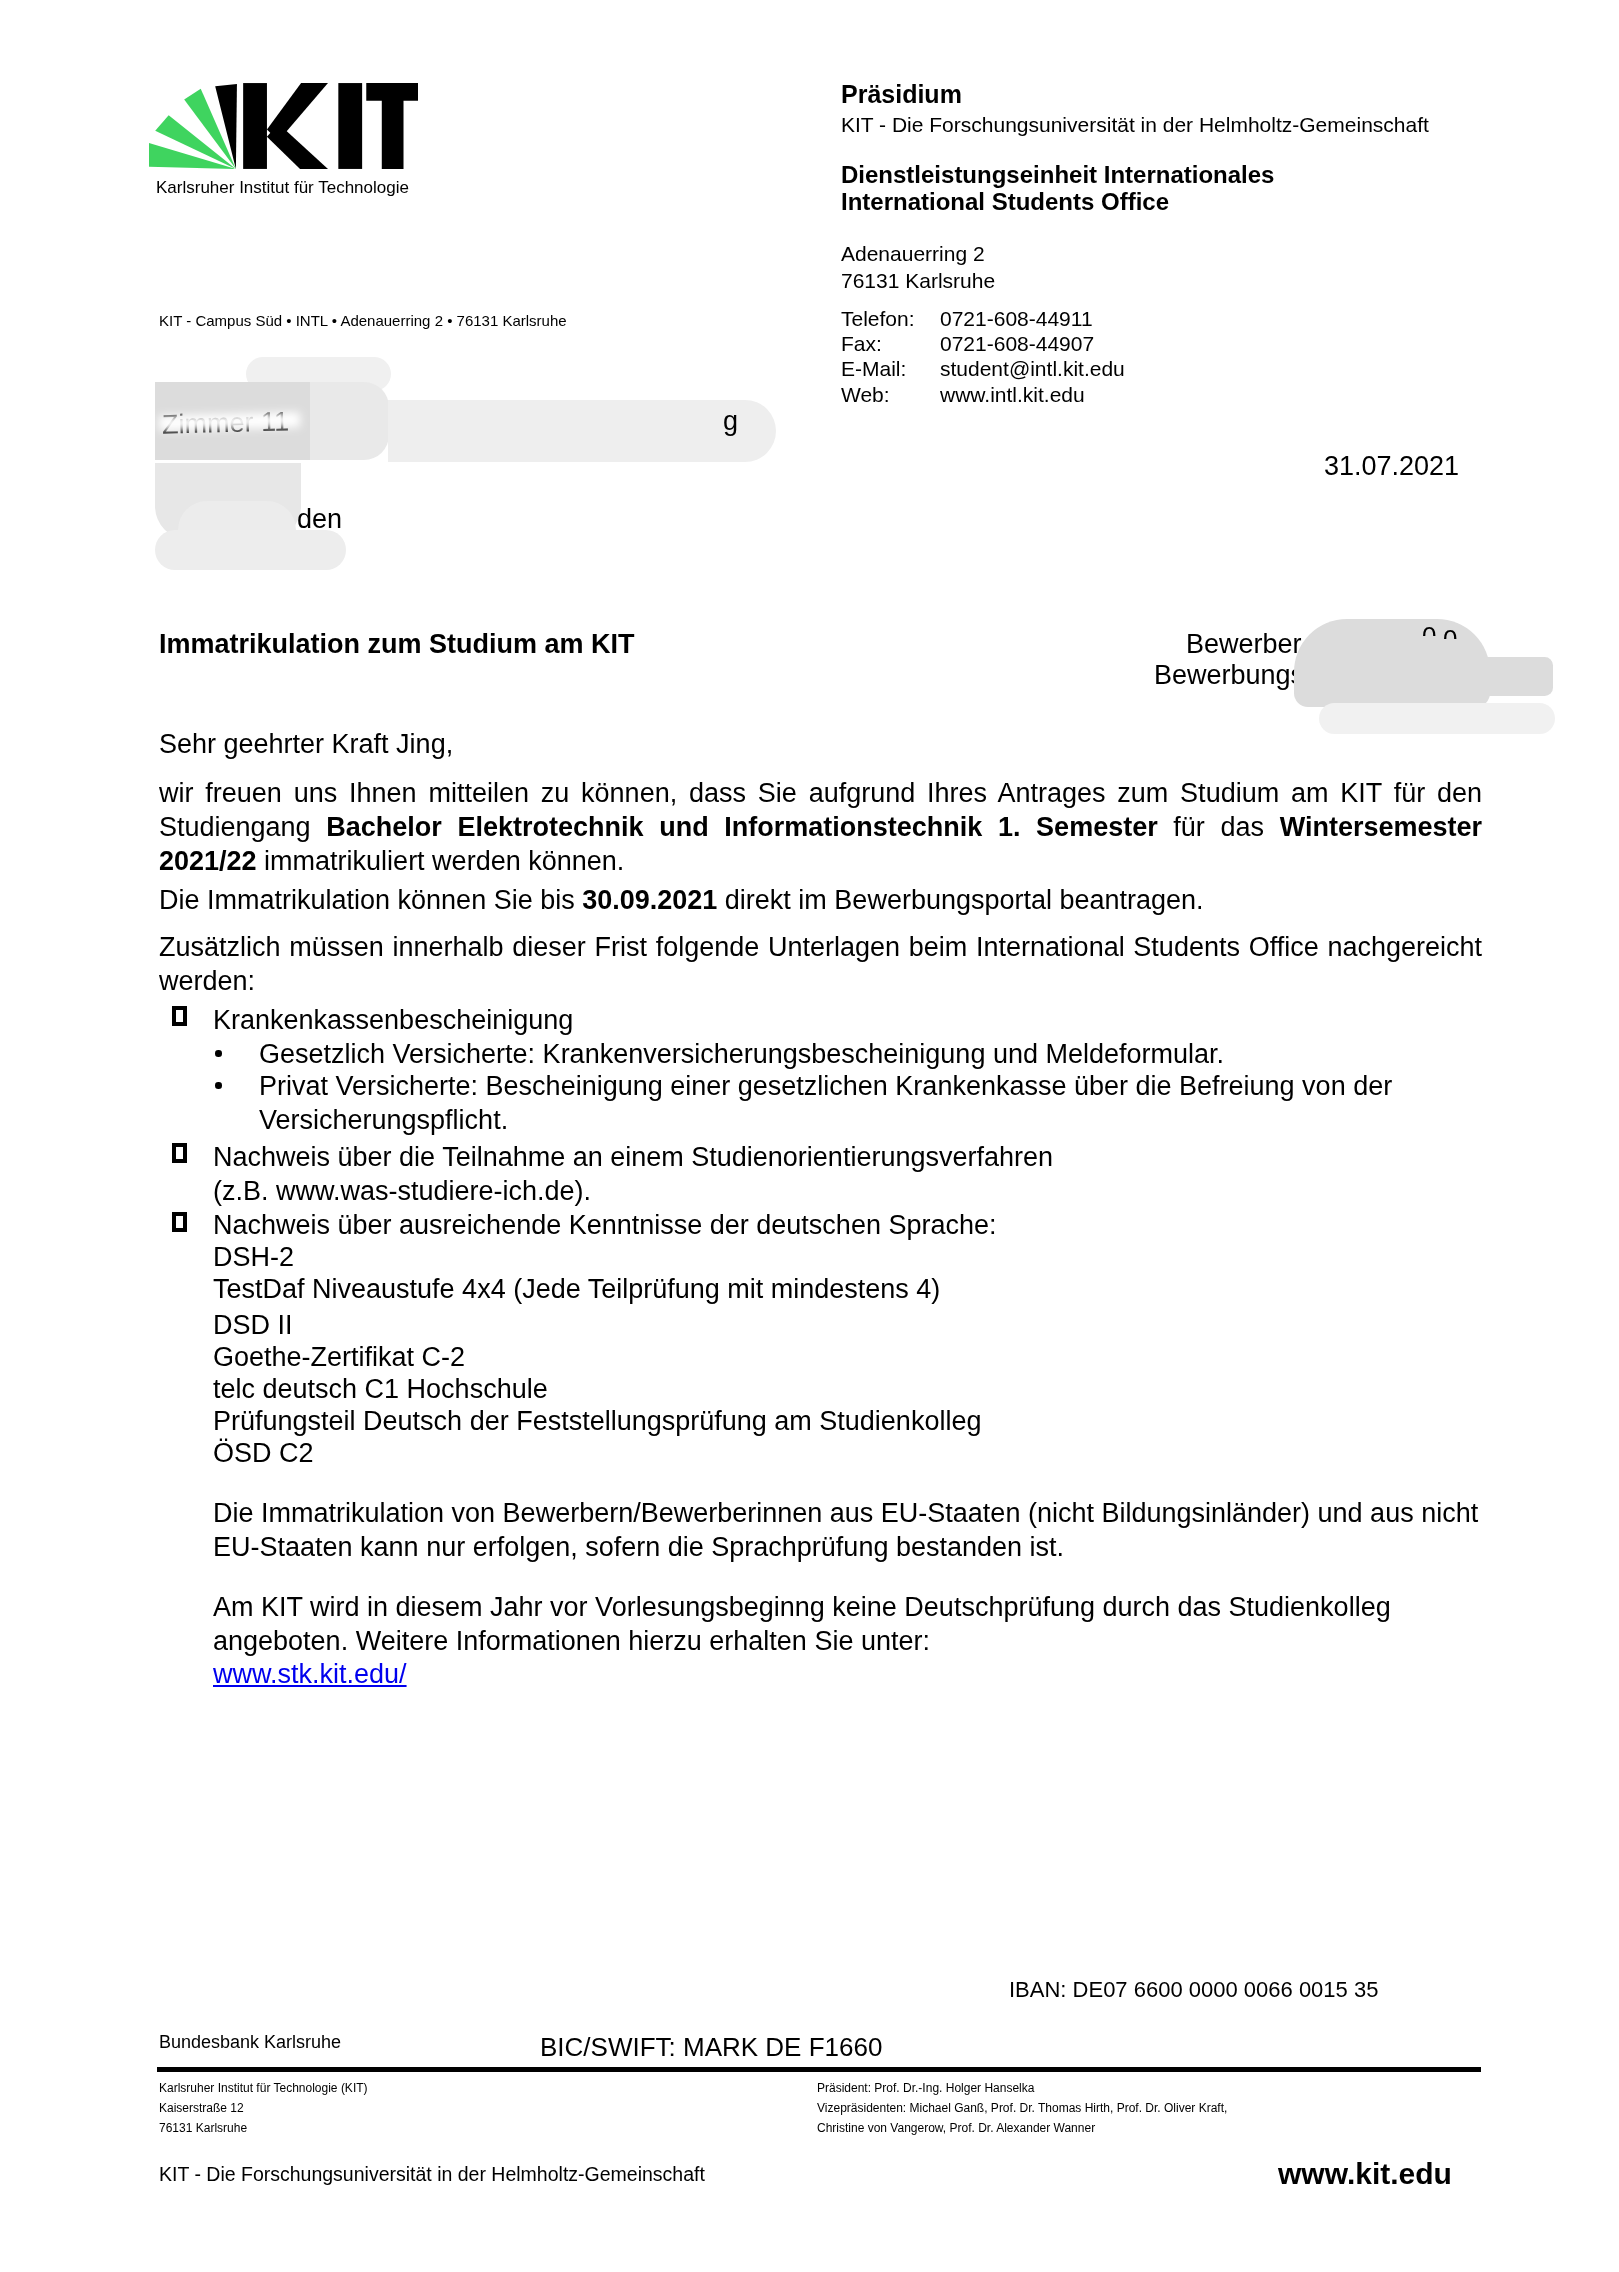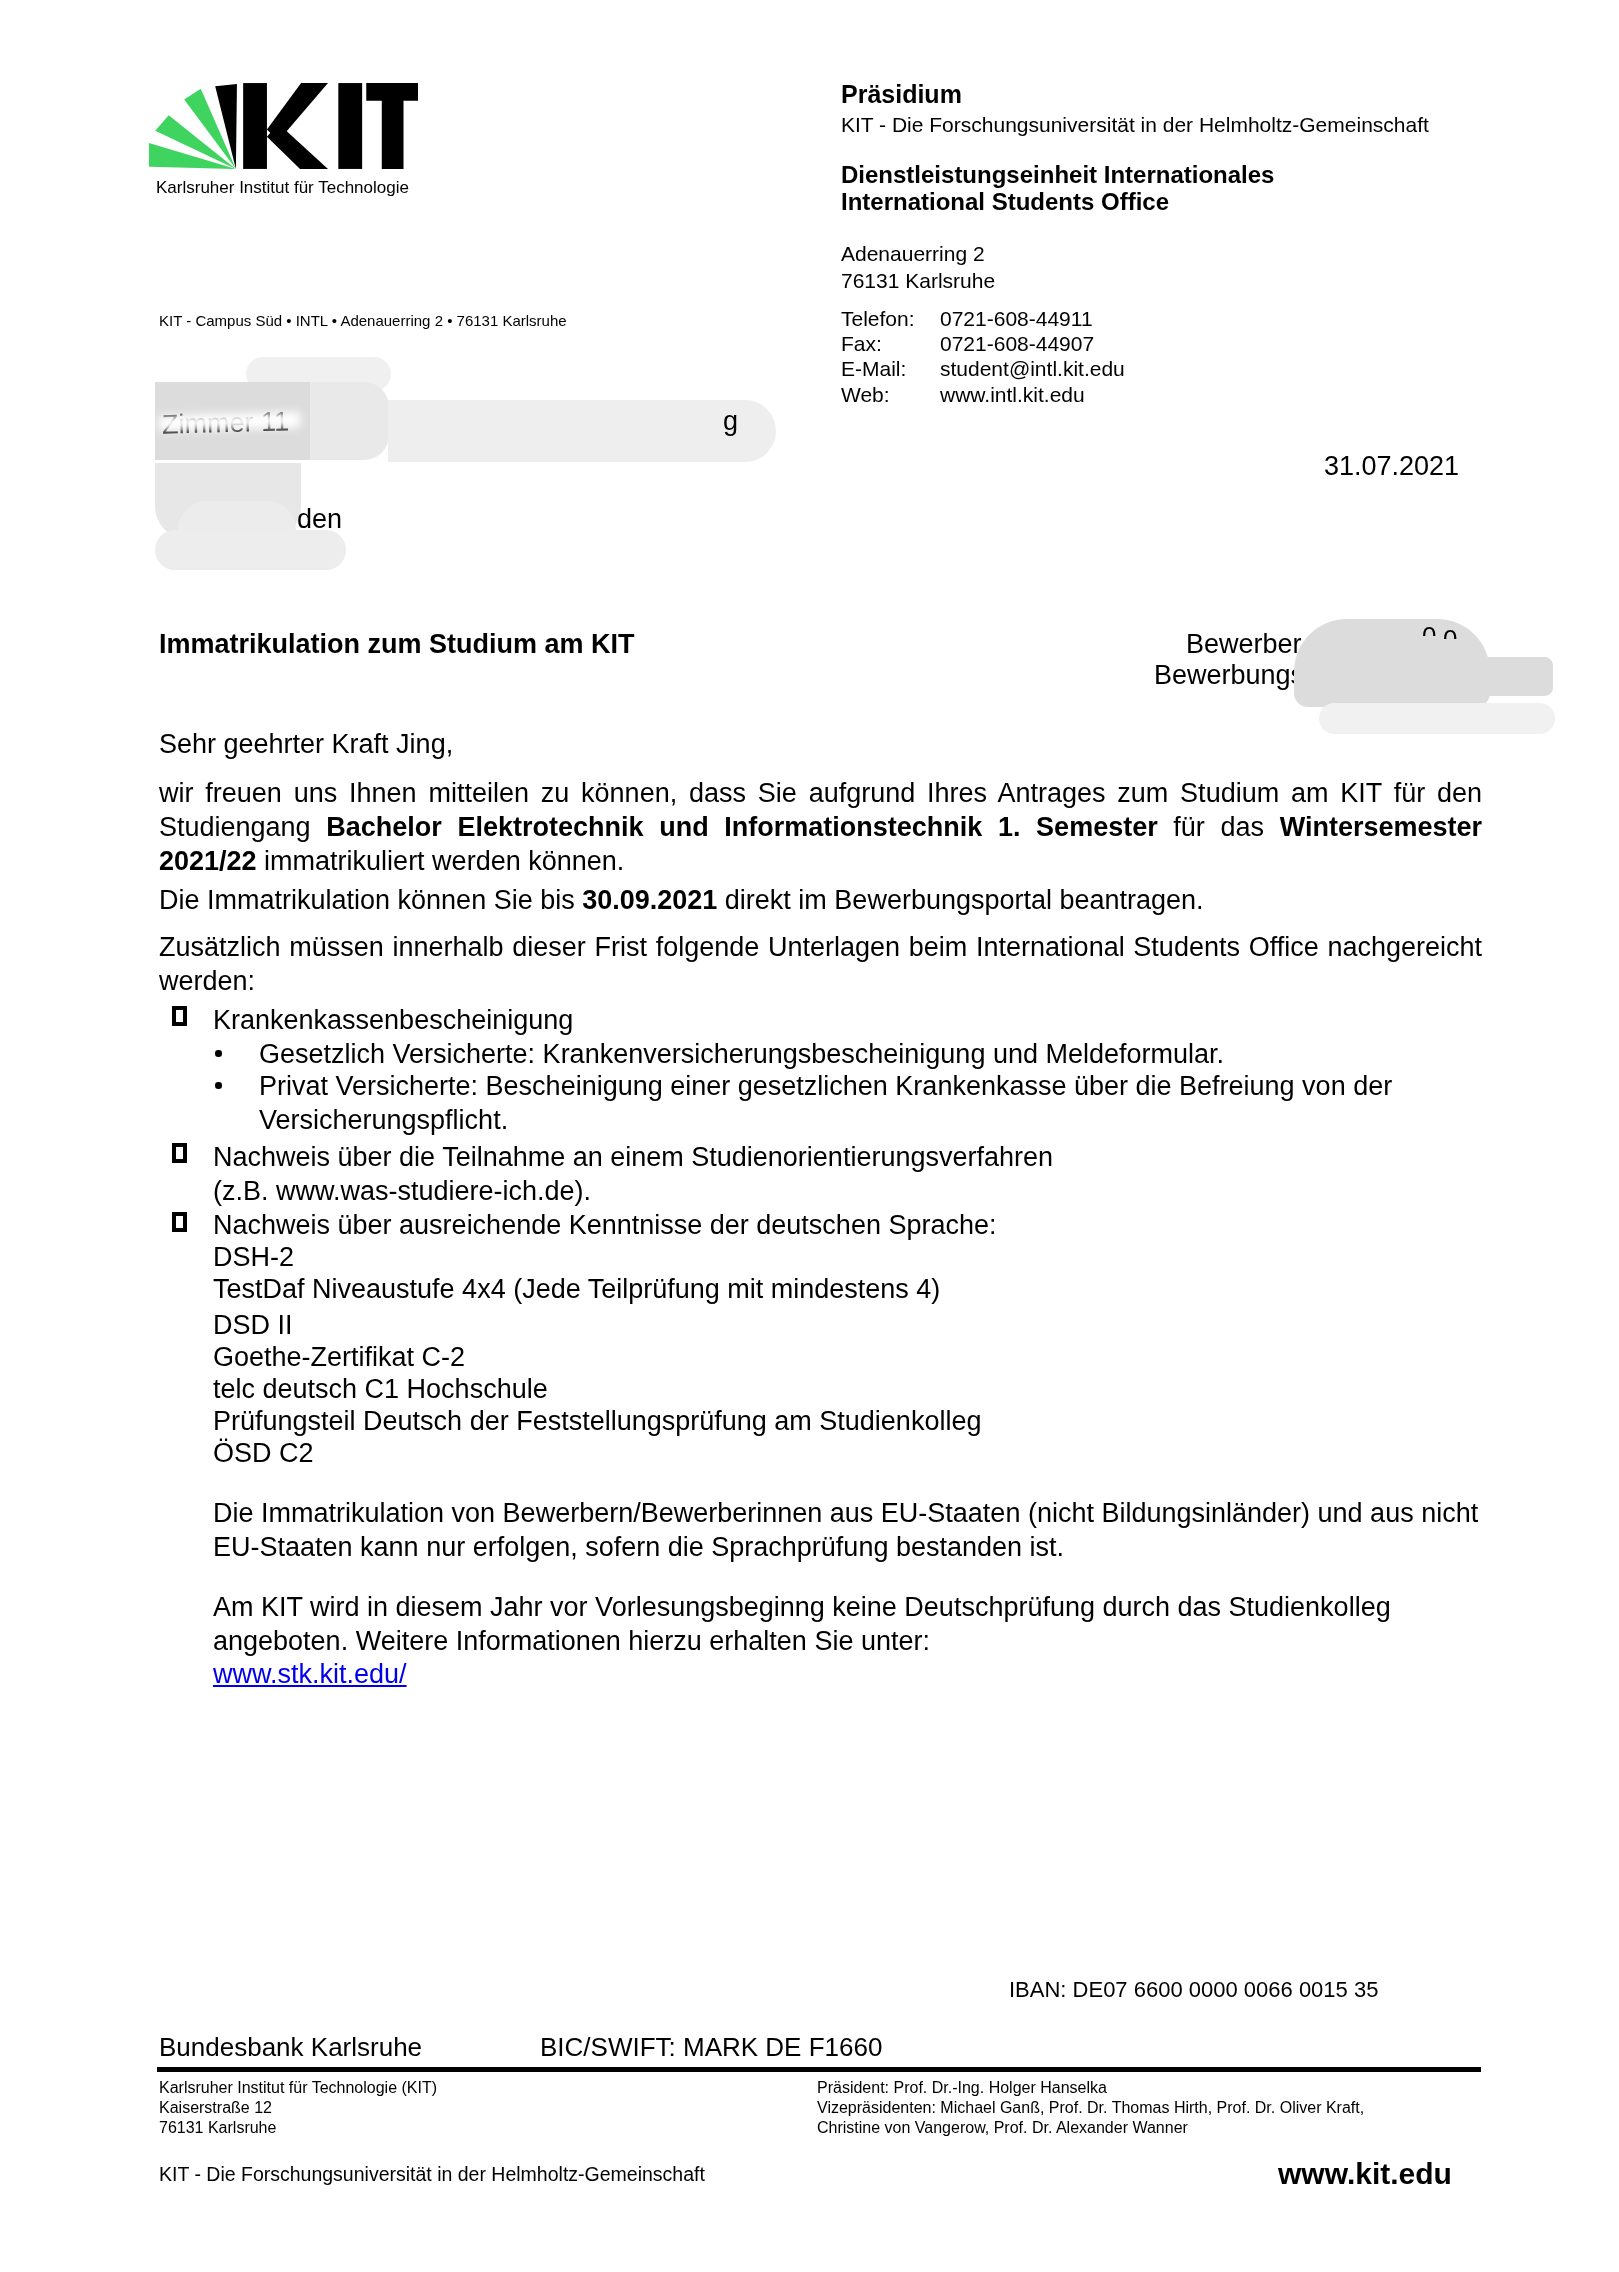--- a/index.html
+++ b/index.html
@@ -16,21 +16,21 @@
   .hdr-sm { font-size:21px; line-height:26px; }
   .sender { font-size:15px; }
   .blob { position:absolute; }
   .frag { position:absolute; color:#000; white-space:nowrap; }
   .smear { position:absolute; background:#ffffff; filter:blur(4.1px); }
   .checkbox {
     position:absolute; width:15px; height:19.5px; border:4.1px solid #000; background:#fff;
   }
   .dot { position:absolute; width:6.5px; height:6.5px; border-radius:50%; background:#000; }
   .link { color:#0000ee; text-decoration:underline; }
-  .ftr-sm { font-size:16px; line-height:20px; }
+  .ftr-sm { font-size:12px; line-height:20px; }
   .clip-top { display:inline-block; clip-path: inset(0 0 52% 0); }
 </style>
 </head>
 <body>
 
 <div class="page">
 
   <div class="abs" style="left:149px; top:82px;">
     <svg width="269" height="88" viewBox="0 0 520 170">
       <polygon points="168,168 128,8 170,4" fill="#000000"></polygon>
@@ -135,21 +135,21 @@
     <span>Prüfungsteil Deutsch der Feststellungsprüfung am Studienkolleg</span><br>
     <span>ÖSD C2</span>
   </div>
 
   <div class="abs body-txt" style="left:213px; top:1496px; width:1267px;">Die Immatrikulation von Bewerbern/Bewerberinnen aus EU-Staaten (nicht Bildungsinländer) und aus nicht EU-Staaten kann nur erfolgen, sofern die Sprachprüfung bestanden ist.</div>
 
   <div class="abs body-txt" style="left:213px; top:1590px; width:1267px;">Am KIT wird in diesem Jahr vor Vorlesungsbeginng keine Deutschprüfung durch das Studienkolleg angeboten. Weitere Informationen hierzu erhalten Sie unter:</div>
 
   <a class="abs body-txt link" href="#" style="left:213px; top:1657px;">www.stk.kit.edu/</a>
 
-  <div class="abs" style="left:159px; top:2032px; font-size:26px;">Bundesbank Karlsruhe</div>
+  <div class="abs" style="left:159px; top:2032px; font-size:18px;">Bundesbank Karlsruhe</div>
   <div class="abs" style="left:540px; top:2032px; font-size:26px;">BIC/SWIFT: MARK DE F1660</div>
   <div class="abs" style="left:1009px; top:1977px; font-size:22px;">IBAN: DE07 6600 0000 0066 0015 35</div>
 
   <div class="abs" style="left:157px; top:2067px; width:1324px; height:5.3px; background:#000;"></div>
 
   <div class="abs ftr-sm" style="left:159px; top:2078px;">
     <div>Karlsruher Institut für Technologie (KIT)</div>
     <div>Kaiserstraße 12</div>
     <div>76131 Karlsruhe</div>
   </div>

